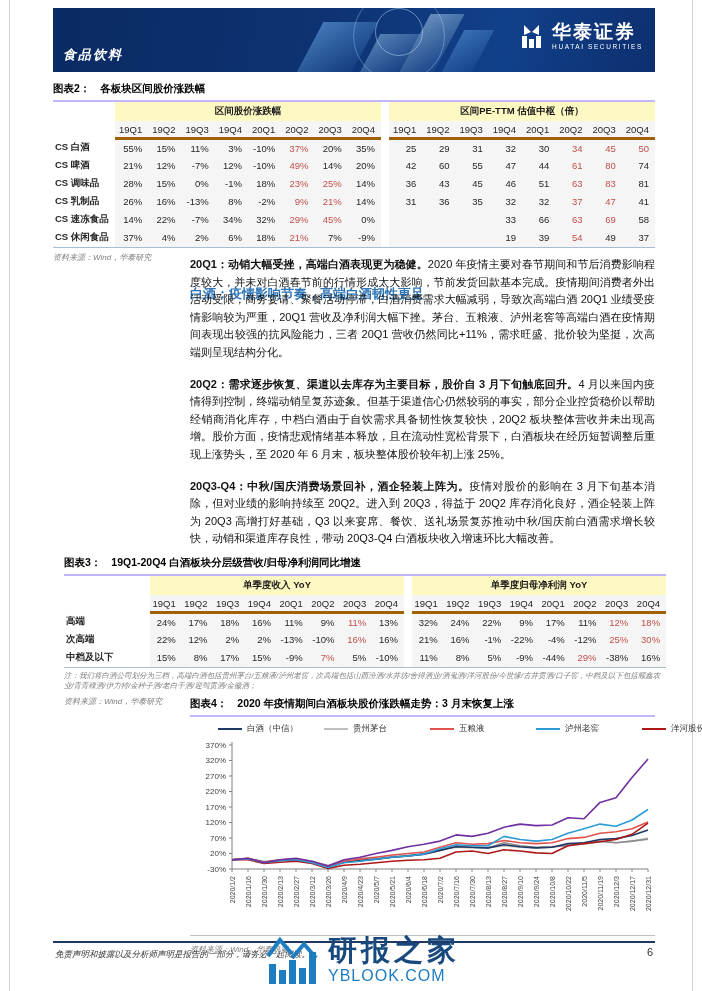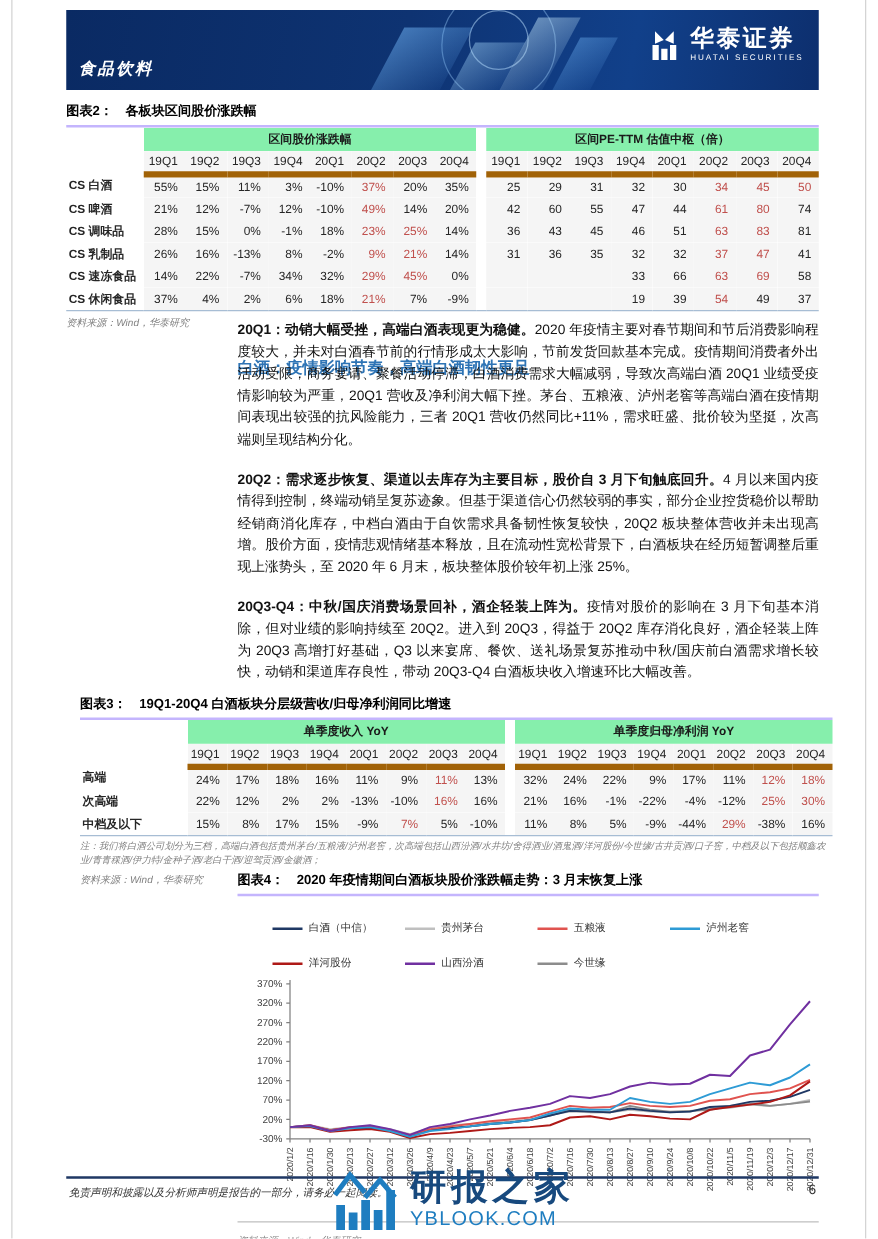--- a/index.html
+++ b/index.html
@@ -28,37 +28,37 @@
   .figure{position:absolute;}
   .fig-head{font-size:10.5px;font-weight:bold;color:#000;padding-bottom:4px;
             border-bottom:2px solid #c4b5fd;}
   .fig-head .lab{margin-right:10px;}
   .fig-source{font-size:8px;color:#7f7f7f;font-style:italic;margin-top:4px;}
   .fig-note{font-size:7.5px;color:#7f7f7f;font-style:italic;margin-top:3px;line-height:1.45;}
 
   table.fig-table{border-collapse:collapse;table-layout:fixed;width:100%;}
   table.fig-table th,table.fig-table td{font-size:9.5px;padding:2.5px 6px 2.5px 0;
         text-align:right;font-weight:normal;color:#262626;white-space:nowrap;overflow:hidden;}
-  .group-th{background:#86efac;text-align:center !important;font-weight:bold !important;
+  .group-th{background:#fef9c3;text-align:center !important;font-weight:bold !important;
             padding:3px 0 !important;color:#1a1a1a !important;}
-  .q-th{font-weight:bold;border-bottom:5px solid #a16207;background:#f5f5f5;}
+  .q-th{font-weight:bold;border-bottom:3px solid #a16207;background:#f5f5f5;}
   .cell{background:#f5f5f5;}
   .gapc{background:#fff;}
   .row-label{text-align:left !important;font-weight:bold !important;padding-left:2px !important;}
   tr.lastrow td,tr.lastrow th{border-bottom:1.5px solid #a7bdd4;}
   .red{color:#c0504d !important;}
 
   
   .sec-head{position:absolute;left:190px;top:237px;font-size:13px;font-weight:bold;color:#2e74b5;margin-top:48px;}
   .paras{position:absolute;left:190px;top:256px;width:465px;}
   .paras p{margin:0 0 14px 0;font-size:11px;line-height:1.6;text-align:justify;color:#111;}
   .paras .lead{font-weight:bold;}
 
   
-  .legend{display:flex;flex-direction:column;gap:16px;margin:20px 0 2px 28px;}
+  .legend{display:flex;flex-direction:row;gap:0;margin:6px 0 2px 28px;}
   .legend .lrow{display:flex;}
   .legend .litem{display:flex;align-items:center;width:106px;}
   .legend .lline{width:24px;height:2px;margin-right:5px;flex:0 0 auto;}
   .legend .lname{font-size:8.5px;color:#333;}
   .chart-bottom{border-bottom:1px solid #bfbfbf;}
 
   
   .foot-line{position:absolute;left:53px;width:602px;top:941px;border-top:2px solid #1f3864;}
   .disclaimer{position:absolute;left:55px;top:949px;font-size:8.5px;font-style:italic;color:#333;}
   .pagenum{position:absolute;right:49px;top:946px;font-size:11px;color:#333;}

